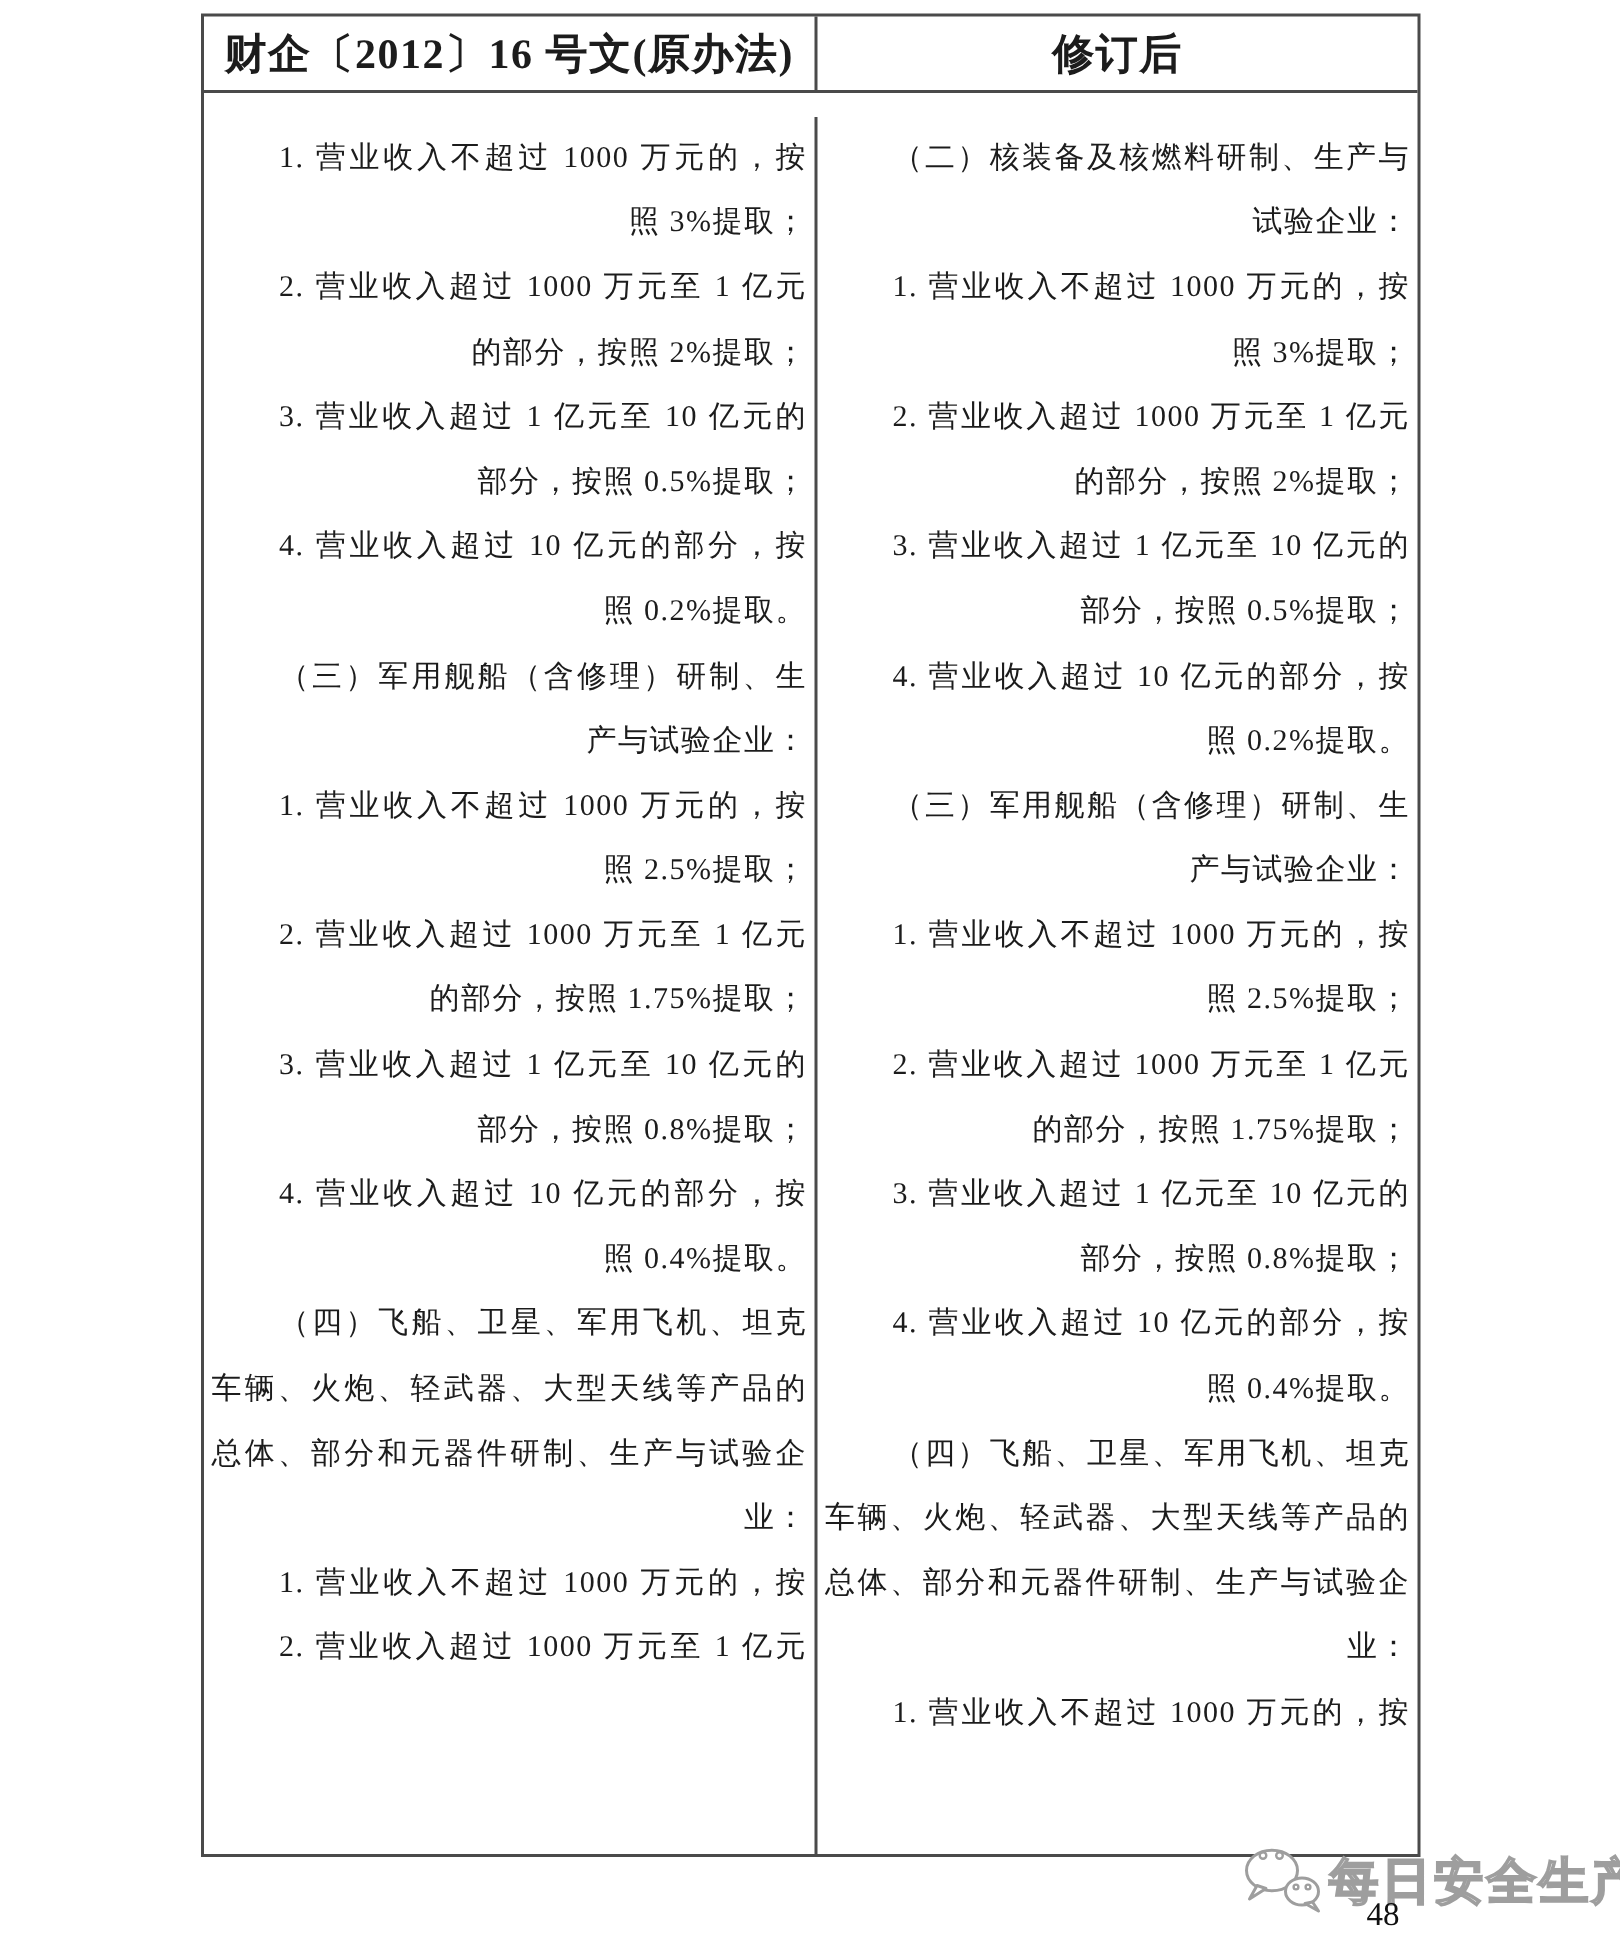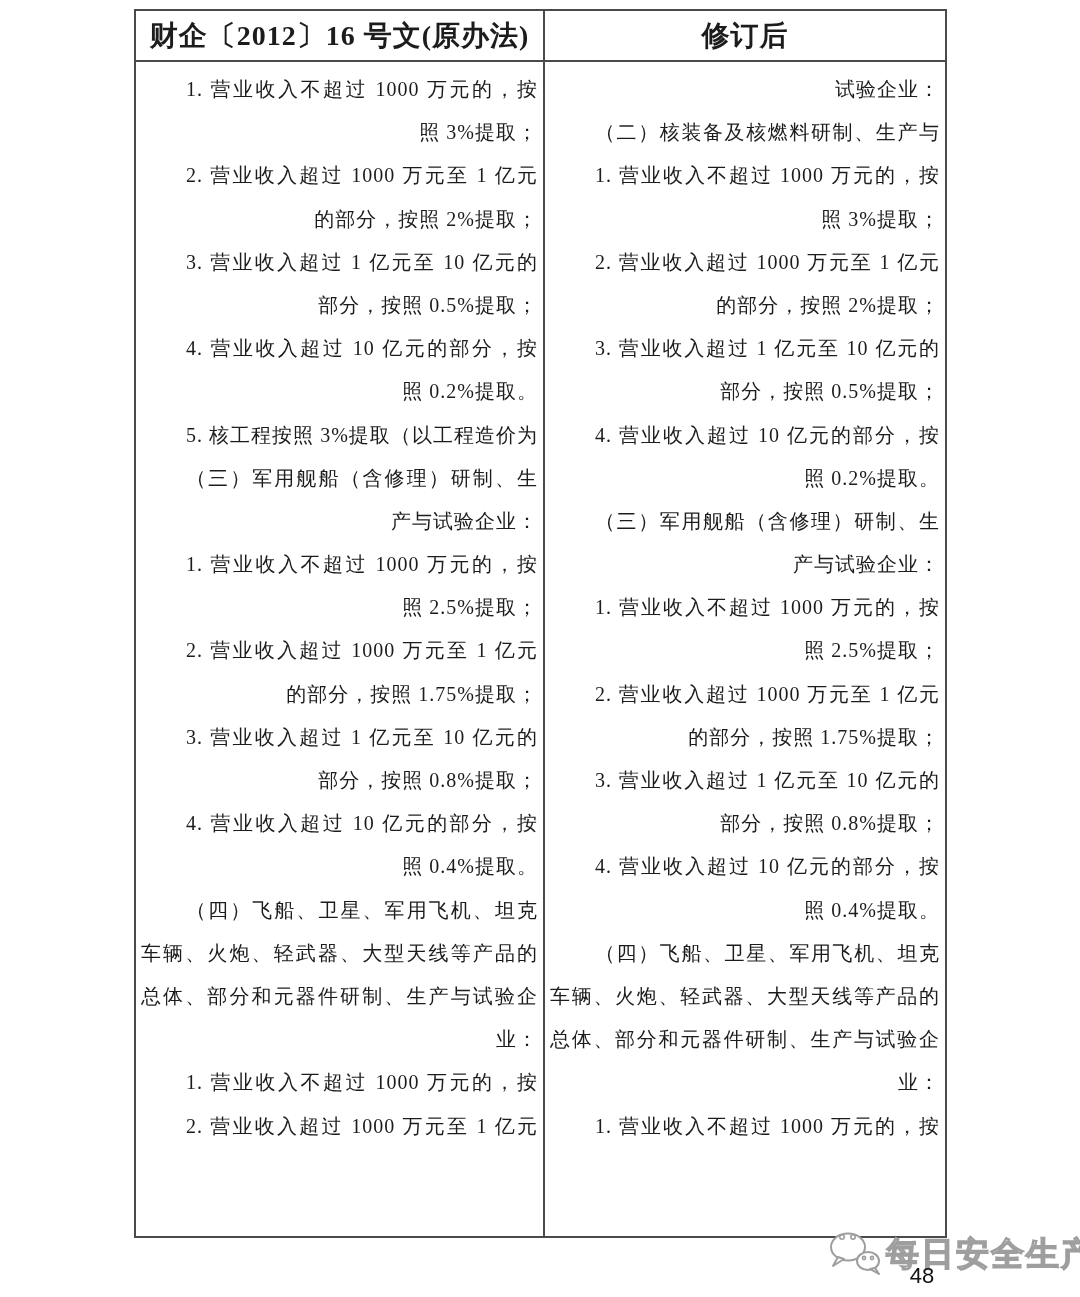--- a/index.html
+++ b/index.html
@@ -25,20 +25,21 @@
     font-weight:bold;font-size:28px;letter-spacing:1px;
     font-family:"Liberation Serif",serif;
   }
   .th.left{width:409px;border-right:2px solid var(--border-color);}
   .th.right{flex:1;}
   .tbody{display:flex;height:1174px;}
   .cell{
     padding:6px 5px 0 5px;
     font-size:20px;letter-spacing:1px;
     overflow:hidden;
+    margin-top:16px;
   }
   .cell.left{width:409px;border-right:2px solid var(--border-color);}
   .cell.right{flex:1;}
   .line{
     height:43.2px;line-height:43.2px;
     text-align:right;white-space:normal;
   }
   .line.fill{
     text-align:justify;
     text-align-last:justify;
@@ -58,21 +59,21 @@
     font-weight:bold;font-size:33px;letter-spacing:2px;
     color:#ffffff;
     -webkit-text-stroke:1.3px var(--watermark-color);
     text-stroke:1.3px var(--watermark-color);
     white-space:nowrap;
   }
   .wechat-icon{flex:0 0 auto;}
   .page-number{
     position:absolute;left:901px;top:1263px;width:42px;
     text-align:center;font-size:22px;color:#111;
-    font-family:Liberation Sans, sans-serif;
+    font-family:Liberation Serif, serif;
   }
 </style>
 </head>
 <body>
 
 <div class="page">
 
   <div class="doc-table">
     <div class="thead">
       <div class="th left">财企〔2012〕16 号文(原办法)</div>
@@ -81,41 +82,40 @@
     <div class="tbody">
       <div class="cell left">
           <div class="line fill indent">1. 营业收入不超过 1000 万元的，按</div>
           <div class="line">照 3%提取；</div>
           <div class="line fill indent">2. 营业收入超过 1000 万元至 1 亿元</div>
           <div class="line">的部分，按照 2%提取；</div>
           <div class="line fill indent">3. 营业收入超过 1 亿元至 10 亿元的</div>
           <div class="line">部分，按照 0.5%提取；</div>
           <div class="line fill indent">4. 营业收入超过 10 亿元的部分，按</div>
           <div class="line">照 0.2%提取。</div>
-          <div class="line fill indent">5. 核工程按照 3%提取（以工程造价为</div>
           <div class="line fill indent">（三）军用舰船（含修理）研制、生</div>
           <div class="line">产与试验企业：</div>
           <div class="line fill indent">1. 营业收入不超过 1000 万元的，按</div>
           <div class="line">照 2.5%提取；</div>
           <div class="line fill indent">2. 营业收入超过 1000 万元至 1 亿元</div>
           <div class="line">的部分，按照 1.75%提取；</div>
           <div class="line fill indent">3. 营业收入超过 1 亿元至 10 亿元的</div>
           <div class="line">部分，按照 0.8%提取；</div>
           <div class="line fill indent">4. 营业收入超过 10 亿元的部分，按</div>
           <div class="line">照 0.4%提取。</div>
           <div class="line fill indent">（四）飞船、卫星、军用飞机、坦克</div>
           <div class="line fill">车辆、火炮、轻武器、大型天线等产品的</div>
           <div class="line fill">总体、部分和元器件研制、生产与试验企</div>
           <div class="line">业：</div>
           <div class="line fill indent">1. 营业收入不超过 1000 万元的，按</div>
           <div class="line fill indent">2. 营业收入超过 1000 万元至 1 亿元</div>
         </div>
       <div class="cell right">
+          <div class="line fill indent">（二）核装备及核燃料研制、生产与</div>
           <div class="line">试验企业：</div>
-          <div class="line fill indent">（二）核装备及核燃料研制、生产与</div>
           <div class="line fill indent">1. 营业收入不超过 1000 万元的，按</div>
           <div class="line">照 3%提取；</div>
           <div class="line fill indent">2. 营业收入超过 1000 万元至 1 亿元</div>
           <div class="line">的部分，按照 2%提取；</div>
           <div class="line fill indent">3. 营业收入超过 1 亿元至 10 亿元的</div>
           <div class="line">部分，按照 0.5%提取；</div>
           <div class="line fill indent">4. 营业收入超过 10 亿元的部分，按</div>
           <div class="line">照 0.2%提取。</div>
           <div class="line fill indent">（三）军用舰船（含修理）研制、生</div>
           <div class="line">产与试验企业：</div>

